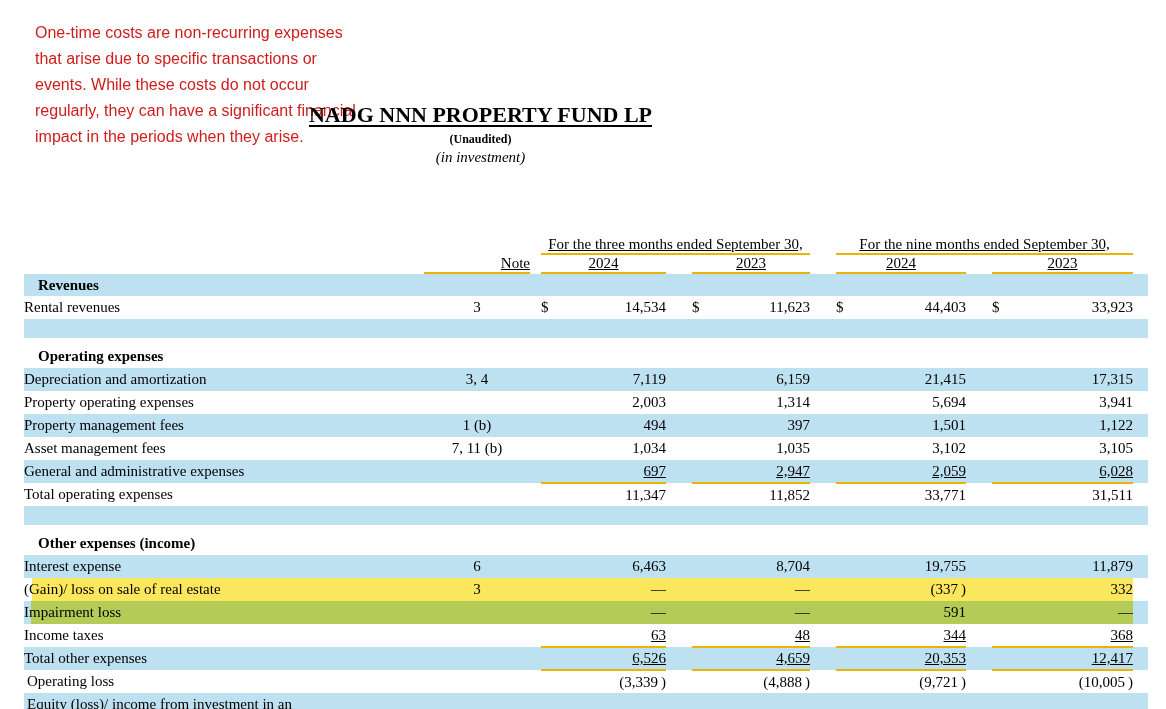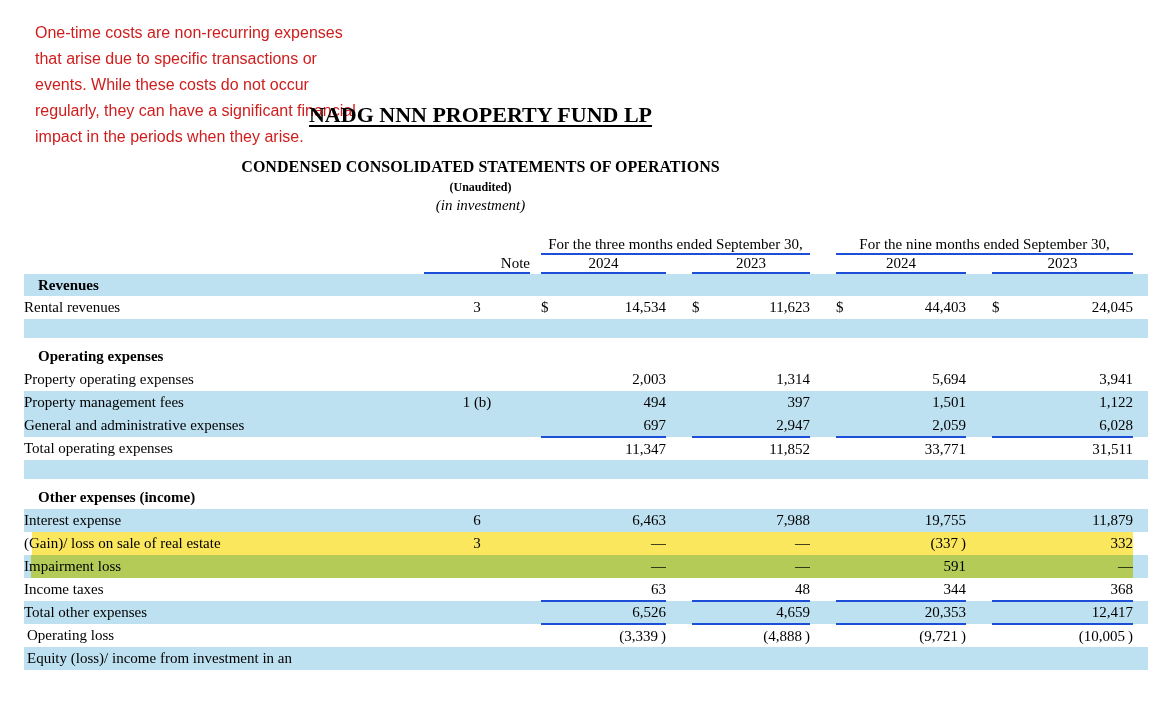--- a/index.html
+++ b/index.html
@@ -40,21 +40,21 @@
     font-family:"Liberation Serif",serif;font-size:15px;font-weight:normal;
   }
   tr.h1{height:16px;}
   tr.h2{height:18px;}
   tr.r{height:23px;}
   tr.blank{height:19px;}
   tr.gap{height:7px;}
   .grp{font-size:12.5px;font-weight:bold;text-align:center;}
   .yr{font-size:13.5px;font-weight:bold;text-align:center;}
   .noteh{font-size:13.5px;text-align:right;}
-  .ul{border-bottom:2px solid #1d4ed8;}
+  .ul{border-bottom:2px solid #eab308;text-decoration:underline;}
   .lbl{text-align:left;padding-left:13px;}
   .lbl.sec{font-weight:bold;padding-left:14px;}
   .lbl.ni{padding-left:3px;margin-top:32px;}
   .note{text-align:center;font-size:14px;}
   .usd{text-align:left;padding-left:2px;}
   .val{text-align:right;padding-right:2px;}
   .c2024{font-weight:bold;}
   .dash{padding-right:16px;}
   tr.bg-b td{background:var(--blue);}
   tr.hl-y td{background:var(--yellow);}
@@ -64,21 +64,20 @@
   tr.hl-g td.lbl{background:linear-gradient(90deg,var(--blue) 0 7px,var(--green) 7px);}
   tr.hl-g td.edge{background:var(--blue);}
 </style>
 </head>
 <body>
 
 <div class="annotation">One-time costs are non-recurring expenses that arise due to specific transactions or events. While these costs do not occur regularly, they can have a significant financial impact in the periods when they arise.</div>
 
 <div class="heading">
   <div class="company">NADG NNN PROPERTY FUND LP</div>
-  <div class="statement">CONDENSED CONSOLIDATED STATEMENTS OF OPERATIONS</div>
   <div class="unaudited">(Unaudited)</div>
   <div class="units">(in investment)</div>
 </div>
 
 <table class="fin">
   <colgroup>
     <col style="width:400px">
       <col style="width:106px">
       <col style="width:11px">
     <col style="width:19px">
@@ -131,35 +130,52 @@
     <td class="usd c2024">$</td>
     <td class="val c2024">14,534</td>
         <td></td>
     <td class="usd">$</td>
     <td class="val">11,623</td>
         <td></td>
     <td class="usd c2024">$</td>
     <td class="val c2024">44,403</td>
         <td></td>
     <td class="usd">$</td>
-    <td class="val">24,045</td>
+    <td class="val">33,923</td>
     <td class="edge"></td>
   </tr>
 
   <tr class="blank bg-b">
         <td colspan="15"></td>
       </tr>
   <tr class="gap">
         <td colspan="15"></td>
       </tr>
 
   <tr class="r">
     <td class="lbl sec" colspan="15">Operating expenses</td>
   </tr>
 
+  <tr class="r bg-b">
+    <td class="lbl">Depreciation and amortization</td>
+    <td class="note">3, 4</td>
+        <td></td>
+    <td class="usd c2024"></td>
+    <td class="val c2024">7,119</td>
+        <td></td>
+    <td class="usd"></td>
+    <td class="val">6,159</td>
+        <td></td>
+    <td class="usd c2024"></td>
+    <td class="val c2024">21,415</td>
+        <td></td>
+    <td class="usd"></td>
+    <td class="val">17,315</td>
+    <td class="edge"></td>
+  </tr>
 
   <tr class="r">
     <td class="lbl">Property operating expenses</td>
     <td class="note"></td>
         <td></td>
     <td class="usd c2024"></td>
     <td class="val c2024">2,003</td>
         <td></td>
     <td class="usd"></td>
     <td class="val">1,314</td>
@@ -183,20 +199,37 @@
     <td class="val">397</td>
         <td></td>
     <td class="usd c2024"></td>
     <td class="val c2024">1,501</td>
         <td></td>
     <td class="usd"></td>
     <td class="val">1,122</td>
     <td class="edge"></td>
   </tr>
 
+  <tr class="r">
+    <td class="lbl">Asset management fees</td>
+    <td class="note">7, 11 (b)</td>
+        <td></td>
+    <td class="usd c2024"></td>
+    <td class="val c2024">1,034</td>
+        <td></td>
+    <td class="usd"></td>
+    <td class="val">1,035</td>
+        <td></td>
+    <td class="usd c2024"></td>
+    <td class="val c2024">3,102</td>
+        <td></td>
+    <td class="usd"></td>
+    <td class="val">3,105</td>
+    <td class="edge"></td>
+  </tr>
 
   <tr class="r bg-b">
     <td class="lbl">General and administrative expenses</td>
     <td class="note"></td>
         <td></td>
     <td class="usd c2024 ul"></td>
     <td class="val c2024 ul">697</td>
         <td></td>
     <td class="usd ul"></td>
     <td class="val ul">2,947</td>
@@ -239,21 +272,21 @@
   </tr>
 
   <tr class="r bg-b">
     <td class="lbl">Interest expense</td>
     <td class="note">6</td>
         <td></td>
     <td class="usd c2024"></td>
     <td class="val c2024">6,463</td>
         <td></td>
     <td class="usd"></td>
-    <td class="val">7,988</td>
+    <td class="val">8,704</td>
         <td></td>
     <td class="usd c2024"></td>
     <td class="val c2024">19,755</td>
         <td></td>
     <td class="usd"></td>
     <td class="val">11,879</td>
     <td class="edge"></td>
   </tr>
 
   <tr class="r hl-y">

